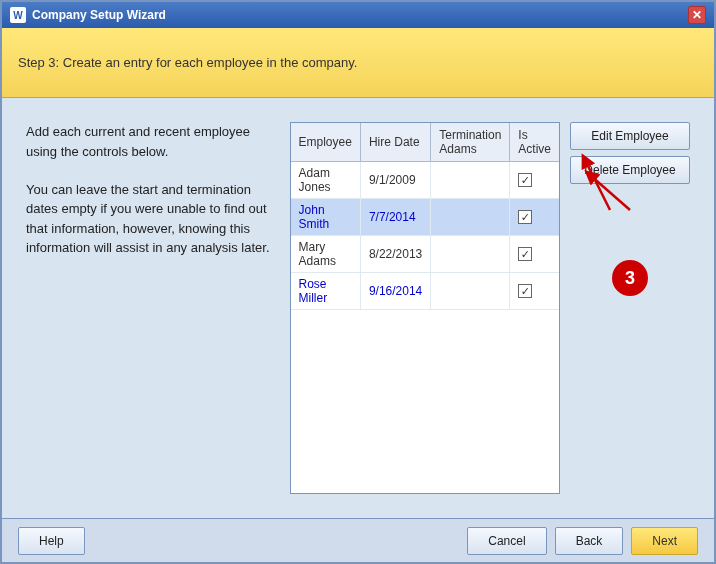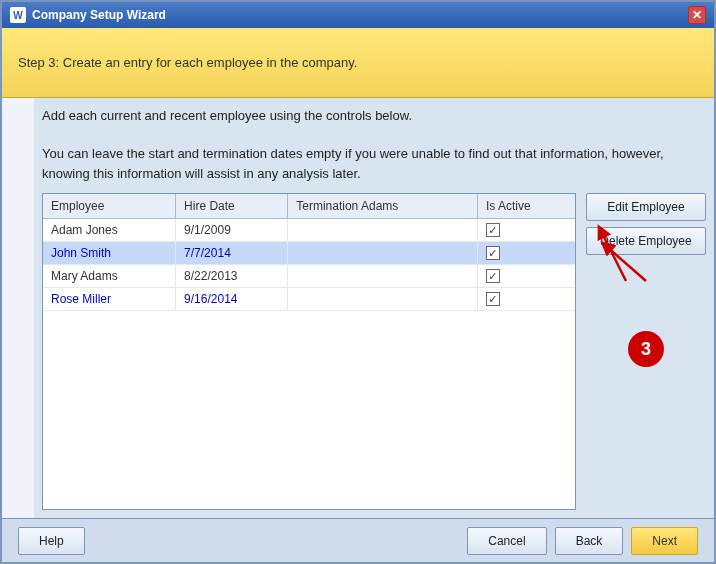--- a/index.html
+++ b/index.html
@@ -75,25 +75,24 @@
       border-bottom: 1px solid #C8A828;
       padding: 27px 16px;
       font-size: 13px;
       color: #333;
       flex-shrink: 0;
     }
 
     .main-content {
       flex: 1;
       background: #D8E4F0;
-      padding: 8px;
-      display: flex;
-      flex-direction: column;
+      padding: 24px;
+      display: flex;
+      flex-direction: row;
       gap: 10px;
-      margin-left: 32px;
     }
 
     .description {
       color: #222;
       line-height: 1.5;
       font-size: 12.5px;
     }
 
     .table-container {
       flex: 1;

